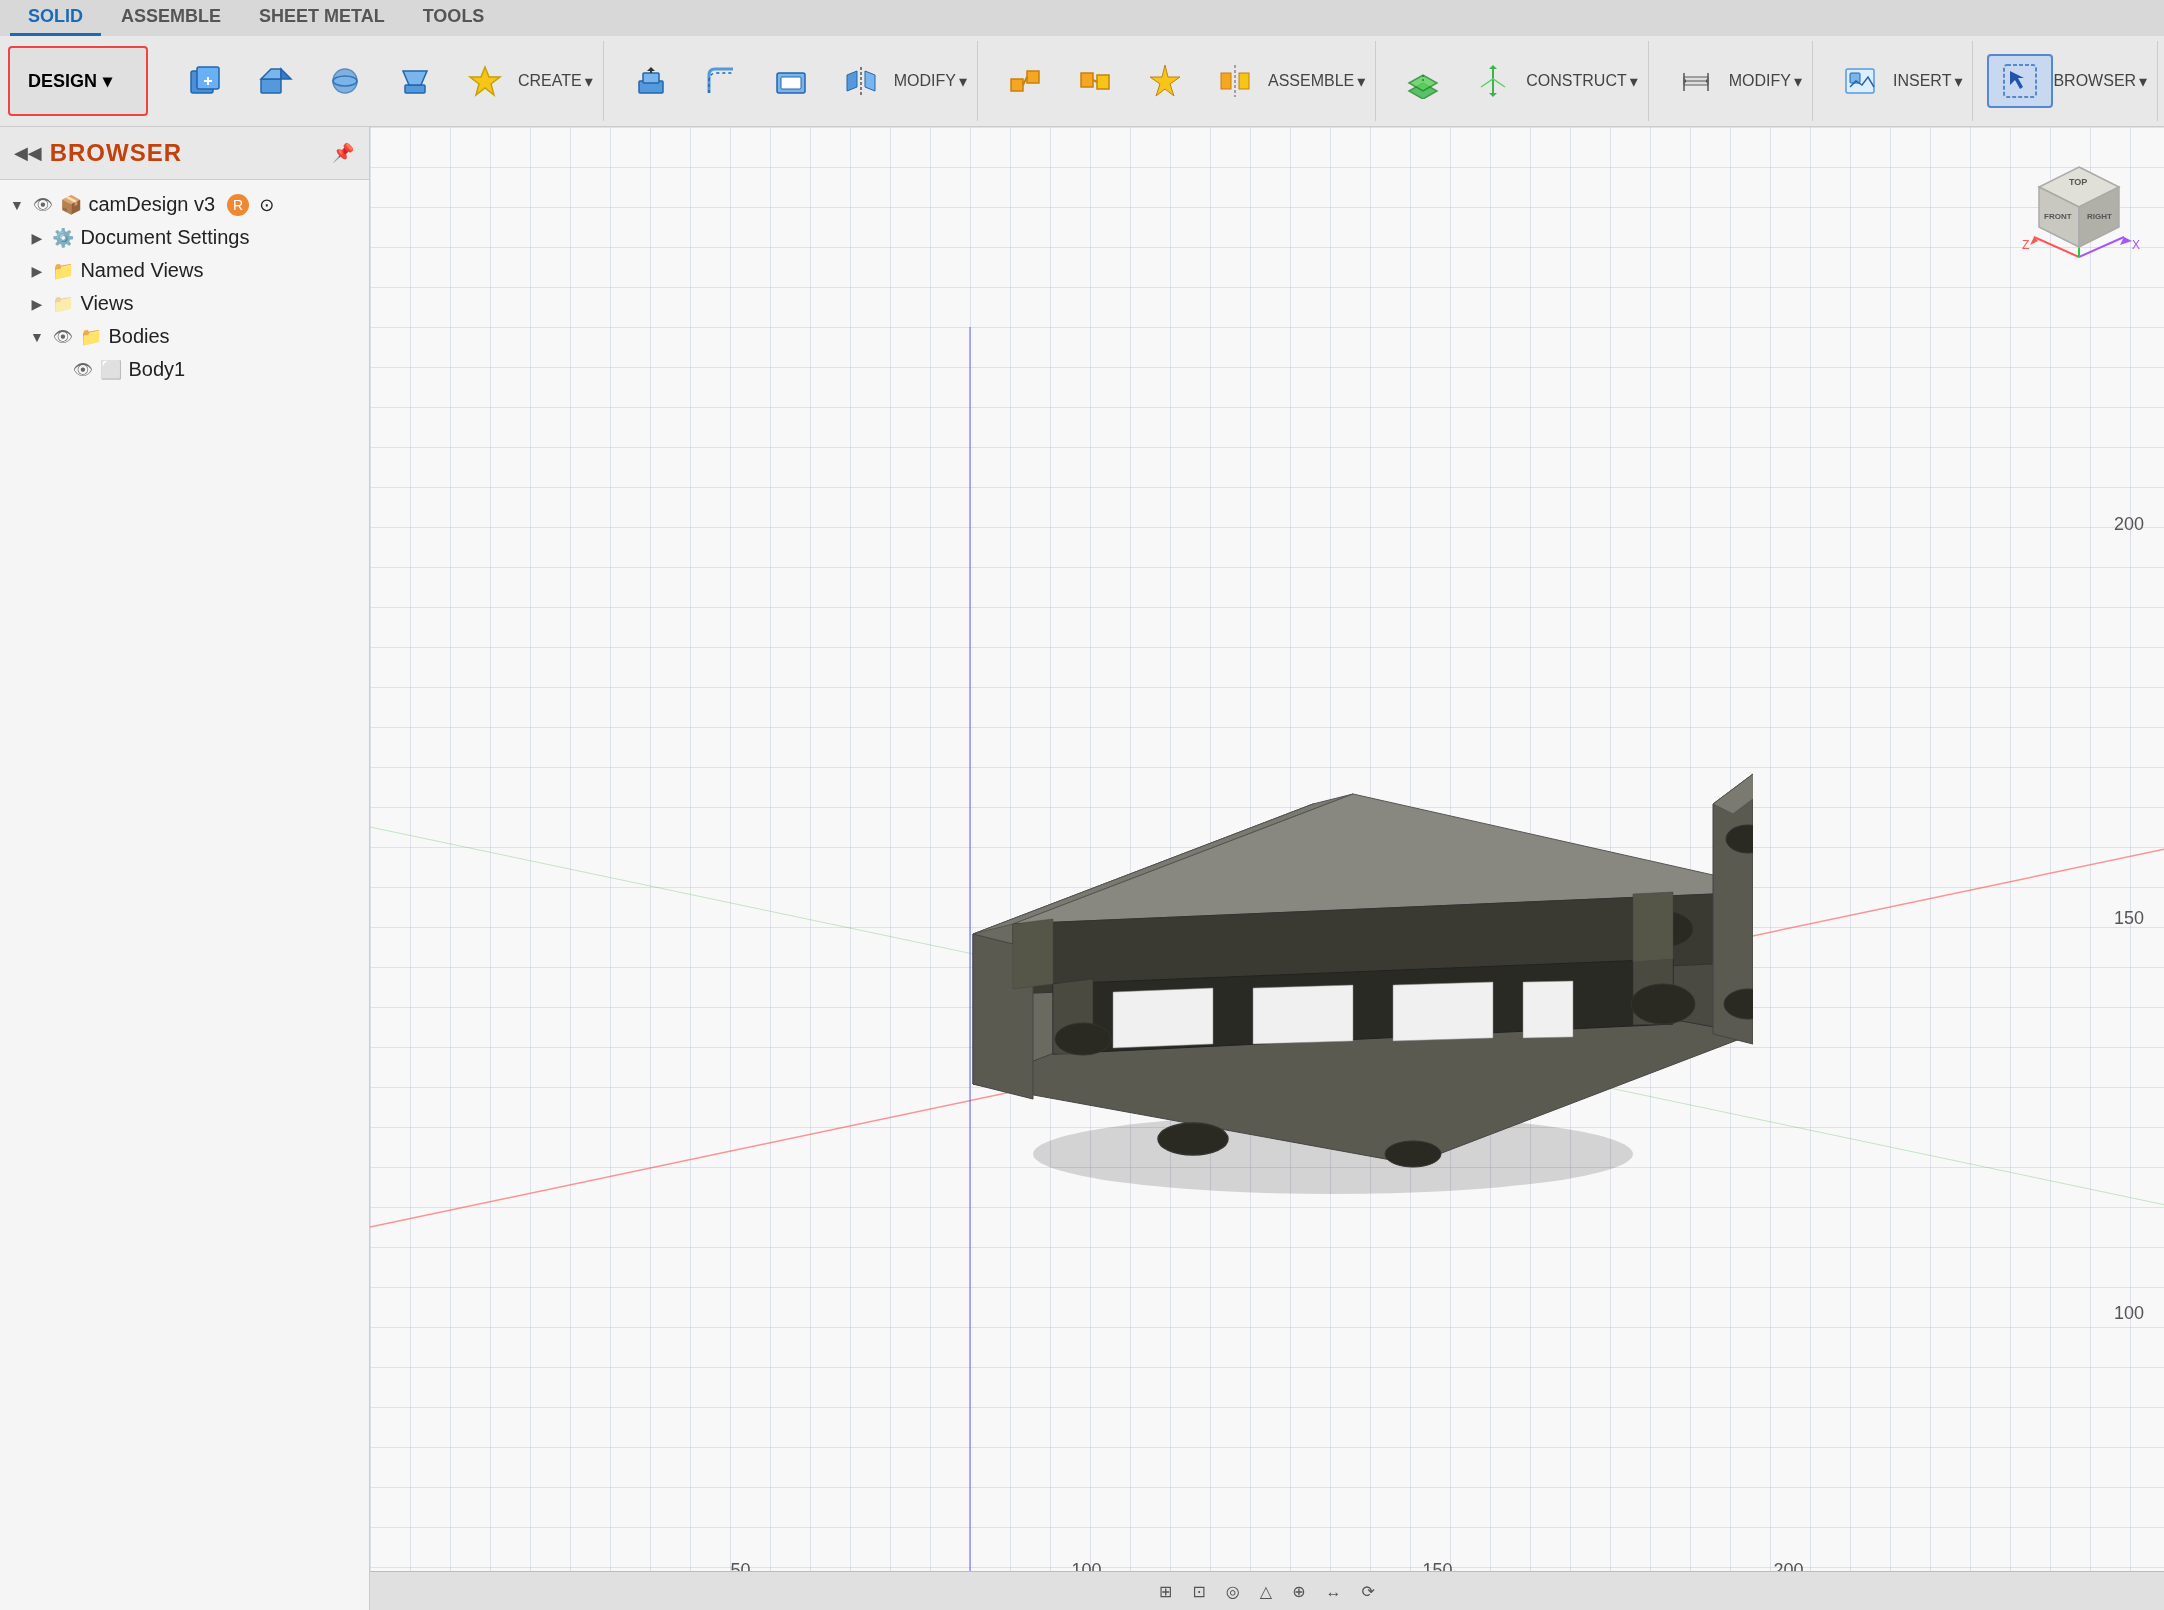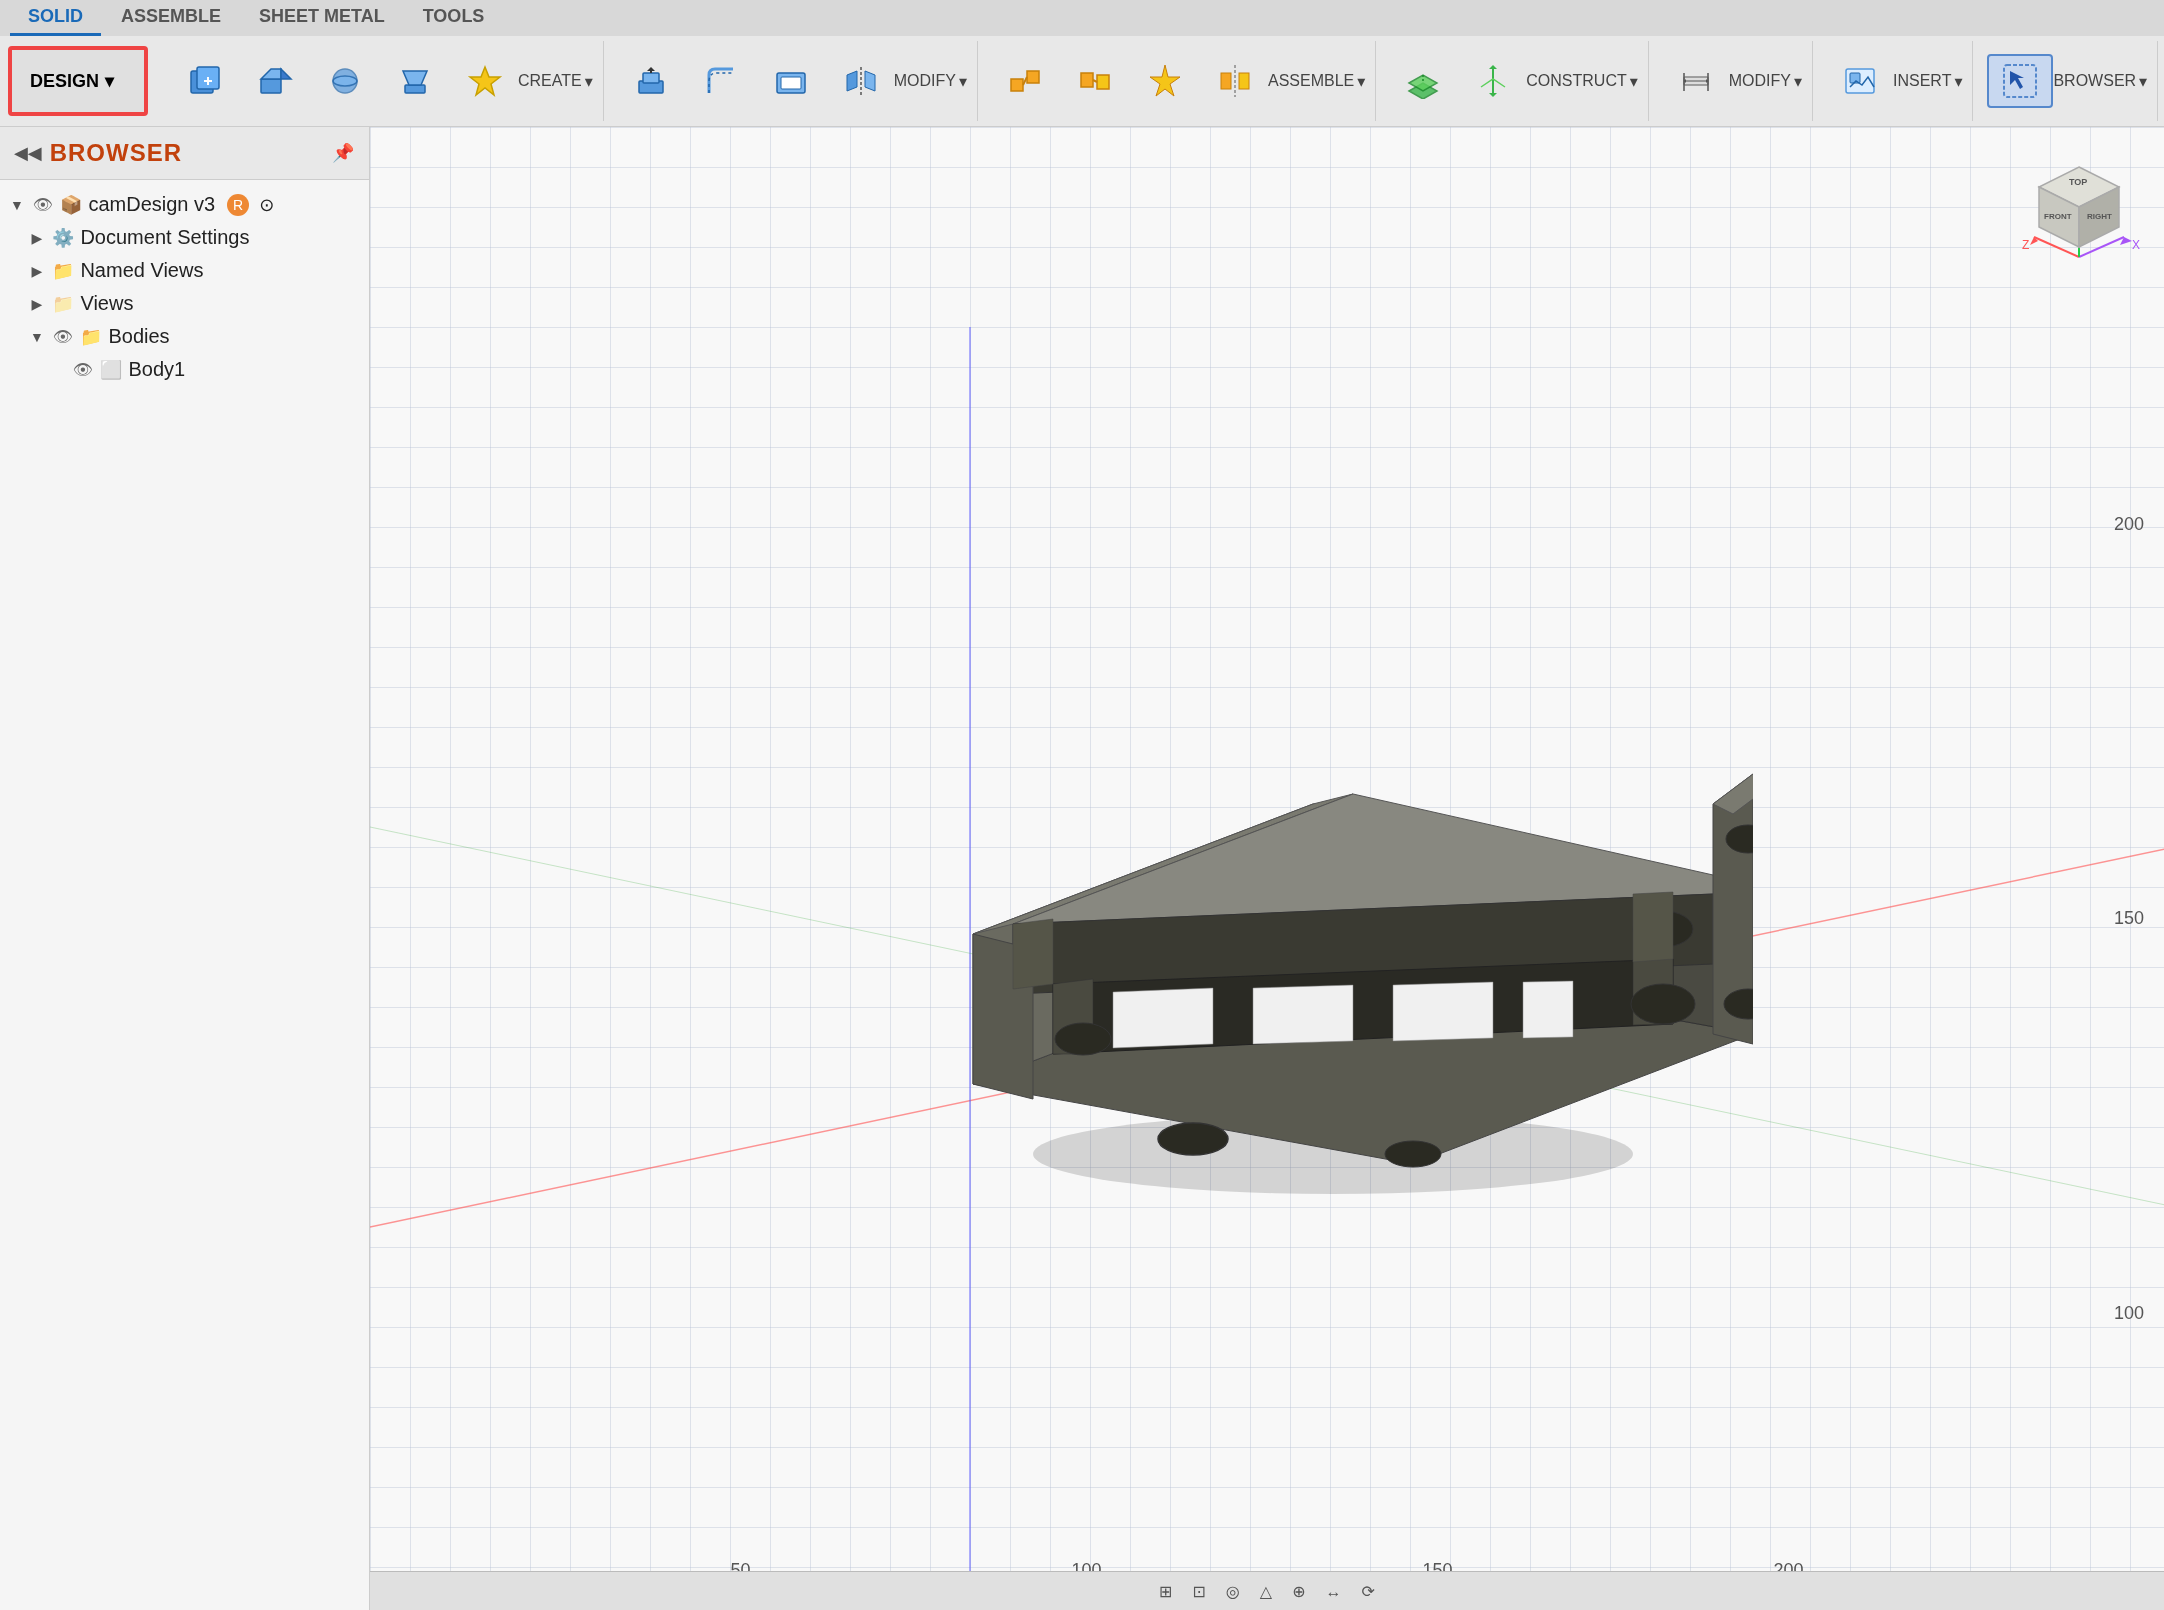--- a/index.html
+++ b/index.html
@@ -42,21 +42,21 @@
       align-items: center;
       padding: 4px 8px;
       gap: 4px;
       height: 90px;
     }
 
     .design-dropdown {
       display: flex;
       align-items: center;
       background: #e0e0e0;
-      border: 4px solid #ef4444;
+      border: 2px solid #ef4444;
       border-radius: 4px;
       padding: 6px 12px;
       font-size: 22px;
       font-weight: bold;
       cursor: pointer;
       margin-right: 10px;
       height: 70px;
       min-width: 140px;
     }
     .design-dropdown span { margin-left: 6px; font-size: 18px; }

